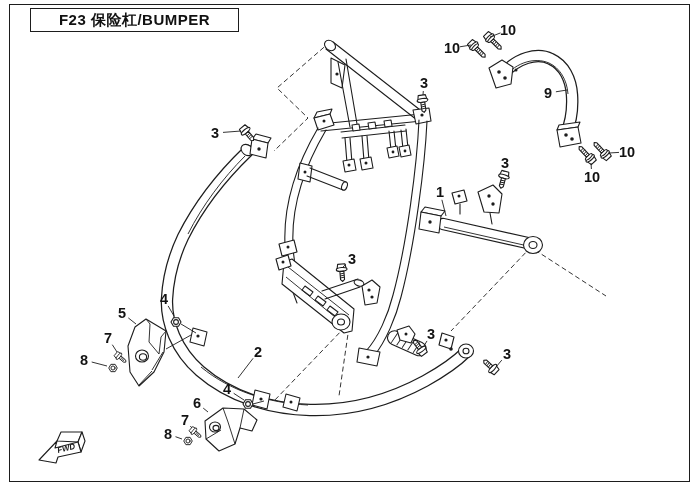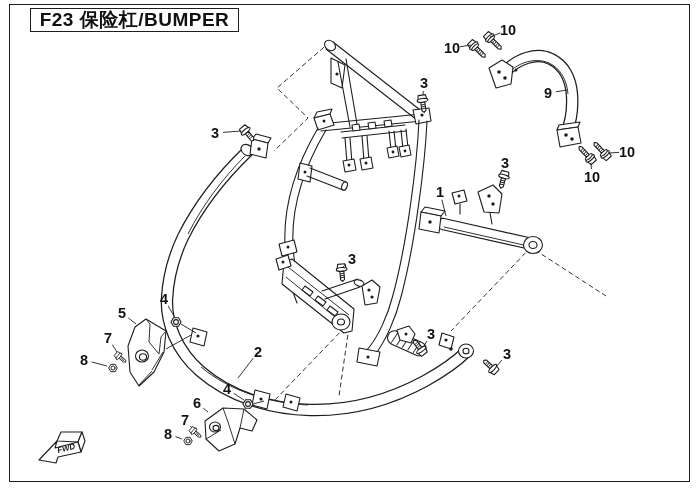--- a/index.html
+++ b/index.html
@@ -3,21 +3,21 @@
 <meta charset="utf-8">
 <style>
   html,body{margin:0;padding:0;background:#fff;}
   #page{position:relative;width:700px;height:488px;background:#fff;overflow:hidden;
         font-family:"Liberation Sans",sans-serif;}
   #border-frame{position:absolute;left:9px;top:4px;width:681px;height:478px;
         border:1.3px solid #1d1d1d;box-sizing:border-box;}
   #title-box{position:absolute;left:30px;top:8px;width:209px;height:24px;
         border:1.3px solid #1d1d1d;box-sizing:border-box;background:#fff;
         display:flex;align-items:center;justify-content:center;}
-  #title-box span{font-weight:bold;font-size:19px;color:#111;letter-spacing:0.5px;white-space:nowrap;}
+  #title-box span{font-weight:bold;font-size:15px;color:#111;letter-spacing:0.5px;white-space:nowrap;}
   svg{position:absolute;left:0;top:0;}
   .ln{stroke:#1d1d1d;stroke-width:1.1;fill:none;stroke-linecap:round;stroke-linejoin:round;}
   .solid{stroke:#1d1d1d;stroke-width:1.1;fill:#fff;stroke-linejoin:round;}
   .thin{stroke:#1d1d1d;stroke-width:0.9;fill:none;}
   .dash{stroke:#1d1d1d;stroke-width:0.9;fill:none;stroke-dasharray:5 3;}
   .tubeB{stroke:#1d1d1d;stroke-width:12.5;fill:none;stroke-linecap:round;}
   .tubeW{stroke:#fff;stroke-width:10;fill:none;stroke-linecap:round;}
   .dot{fill:#1d1d1d;stroke:none;}
   .leader{stroke:#1d1d1d;stroke-width:0.9;}
   .callout{font-family:"Liberation Sans",sans-serif;font-weight:bold;font-size:14.5px;

